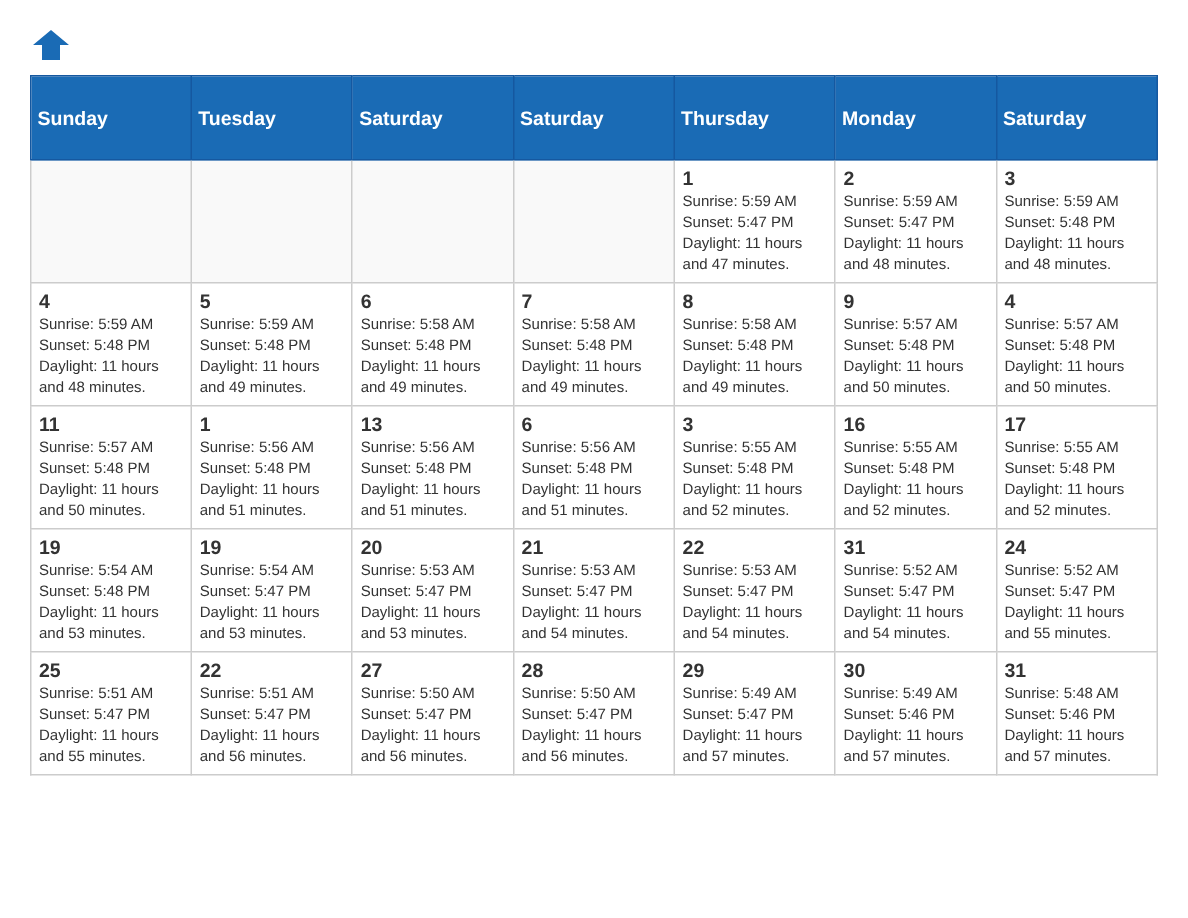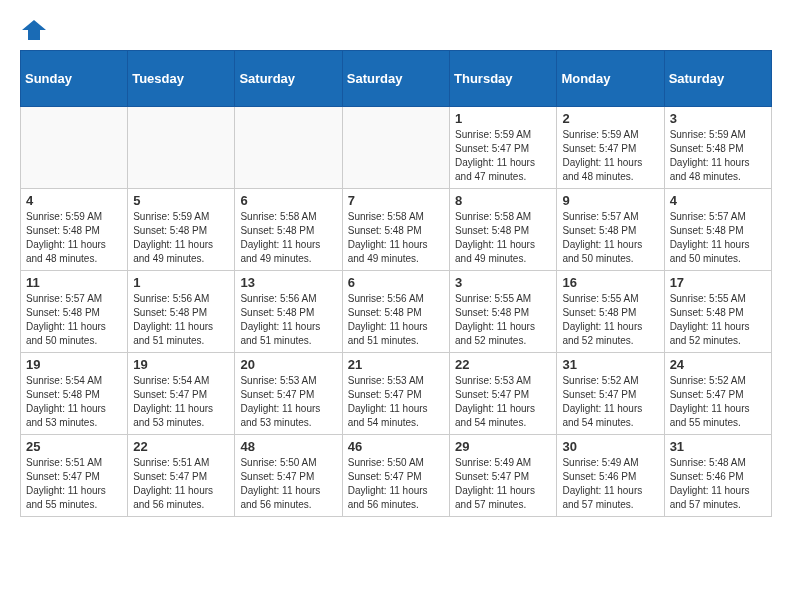--- a/index.html
+++ b/index.html
@@ -288,27 +288,27 @@
 Sunset: 5:47 PM
 Daylight: 11 hours and 55 minutes.</div>
         </td>
         <td>
           <span class="day-number">22</span>
           <div class="day-info" style="white-space: pre-line;">Sunrise: 5:51 AM
 Sunset: 5:47 PM
 Daylight: 11 hours and 56 minutes.</div>
         </td>
         <td>
-          <span class="day-number">48</span>
+          <span class="day-number">27</span>
           <div class="day-info" style="white-space: pre-line;">Sunrise: 5:50 AM
 Sunset: 5:47 PM
 Daylight: 11 hours and 56 minutes.</div>
         </td>
         <td>
-          <span class="day-number">46</span>
+          <span class="day-number">28</span>
           <div class="day-info" style="white-space: pre-line;">Sunrise: 5:50 AM
 Sunset: 5:47 PM
 Daylight: 11 hours and 56 minutes.</div>
         </td>
         <td>
           <span class="day-number">29</span>
           <div class="day-info" style="white-space: pre-line;">Sunrise: 5:49 AM
 Sunset: 5:47 PM
 Daylight: 11 hours and 57 minutes.</div>
         </td>

